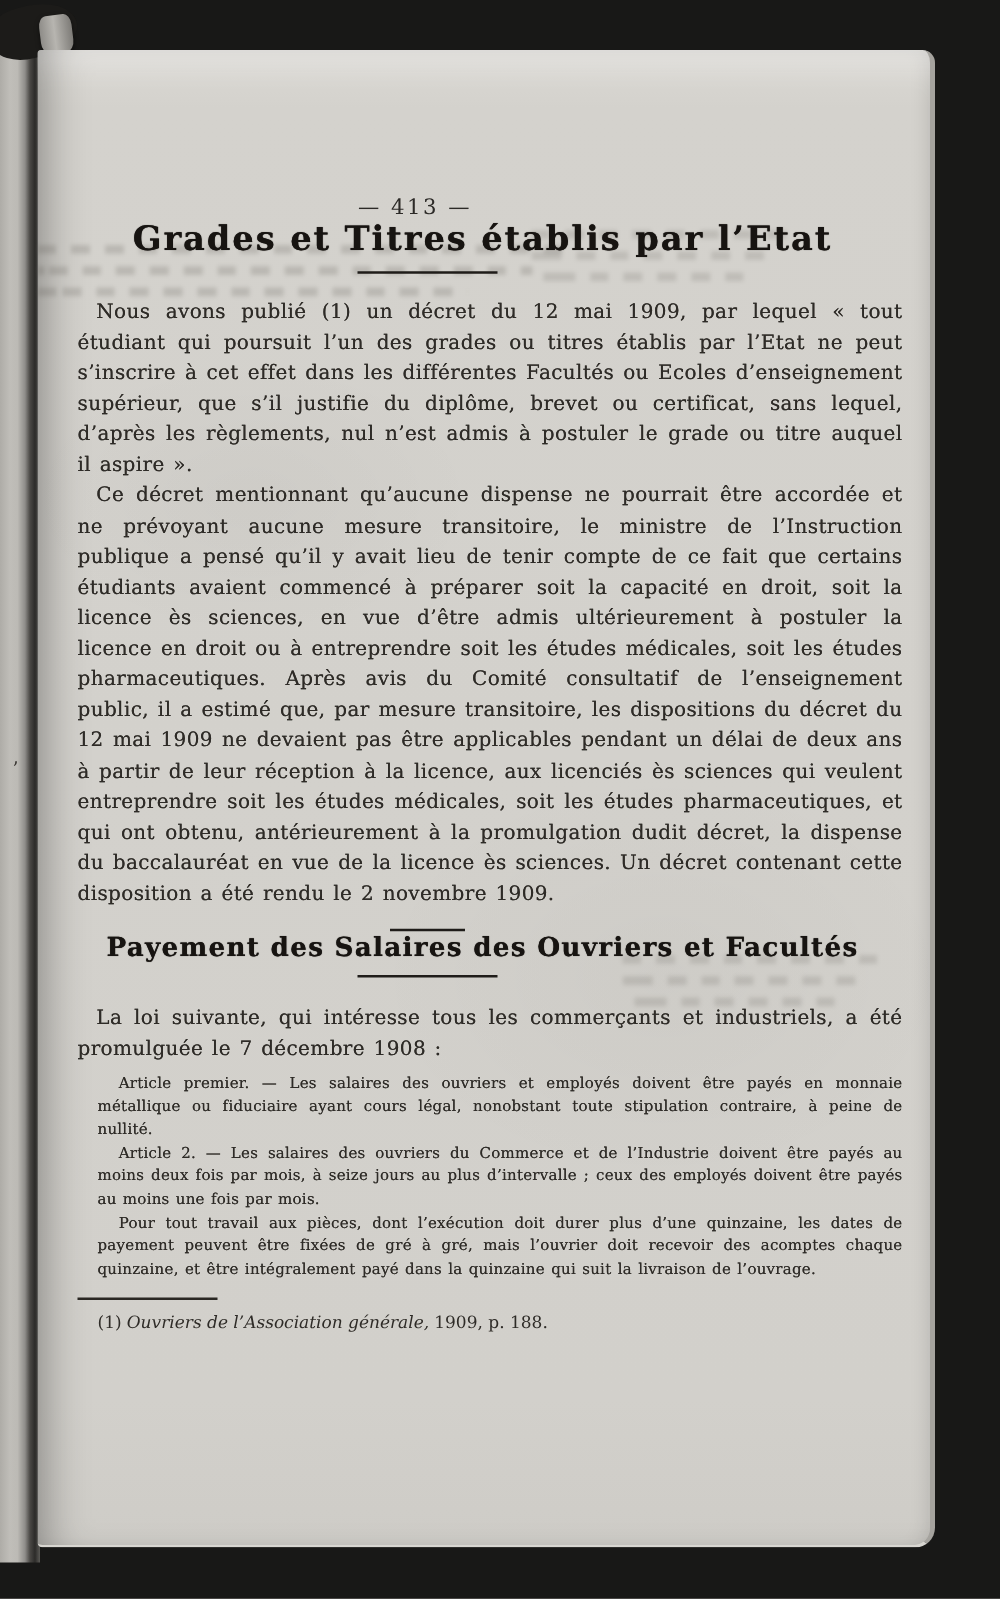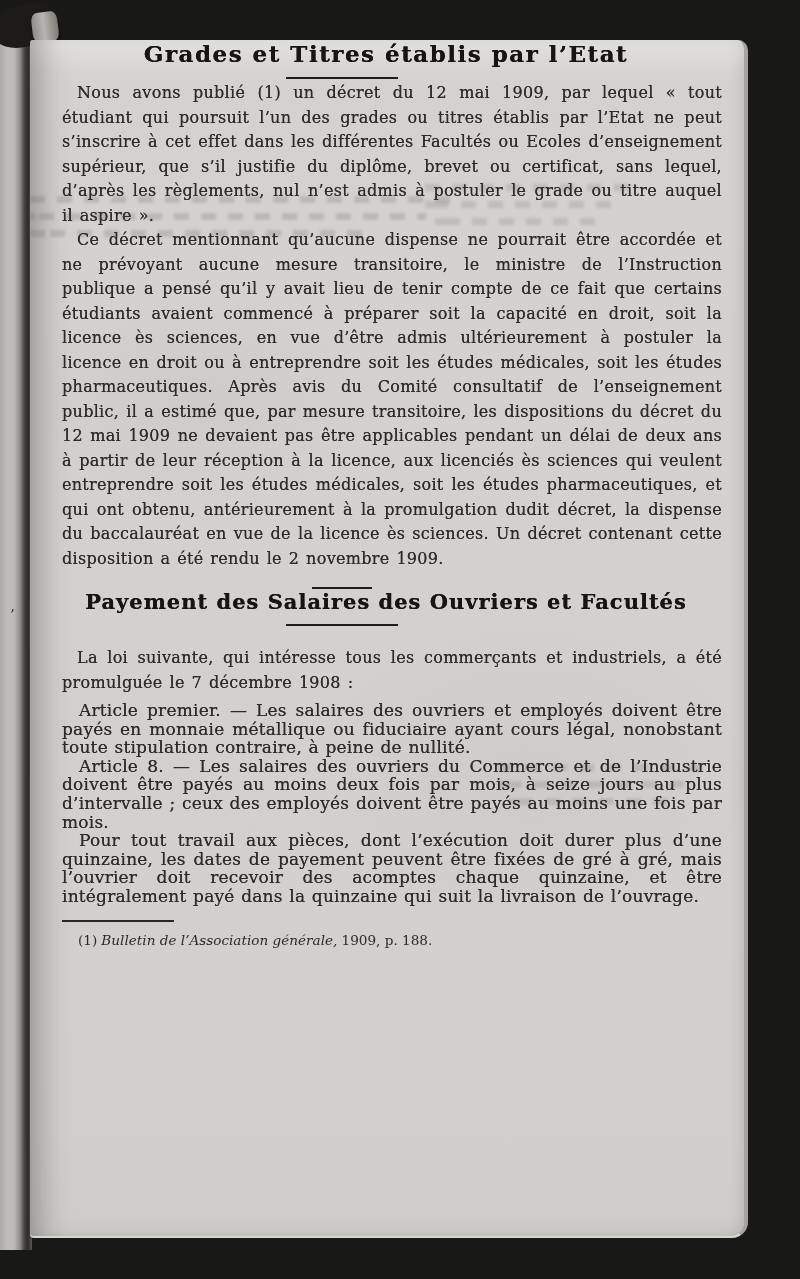--- a/index.html
+++ b/index.html
@@ -68,39 +68,39 @@
 
   .pagenum {
     margin:116px 0 0; text-align:center; transform:translateX(-60px);
     font-size:17px; letter-spacing:2px; color:#2c2a27;
   }
 
   h1.title {
     margin:0; text-align:center; font-weight:bold; color:#171411;
     text-shadow:0 0 .6px #171411;
   }
-  .t1 { margin-top:40px; font-size:23px; letter-spacing:1.5px; transform:translateX(-6px); }
+  .t1 { margin-top:40px; font-size:27px; letter-spacing:1.5px; transform:translateX(-6px); }
   .t2 { margin-top:22px; font-size:21px; letter-spacing:1px;  transform:translateX(-6px); }
 
   .rule { height:2px; background:#1f1c19; }
   .rule-t   { width:112px; margin:10px auto 0; transform:translateX(-50px); }
   .rule-sep { width:60px;  margin:16px auto 0; transform:translateX(-50px); }
 
   .bodytext {
-    margin-top:2px; font-size:16px; line-height:24.5px;
+    margin-top:18px; font-size:16px; line-height:24.5px;
     text-align:justify; letter-spacing:.3px; word-spacing:1.5px;
     hyphens:auto; text-shadow:0 0 .4px rgba(46,43,39,.85);
   }
   .bodytext p { margin:0; text-indent:15px; }
   .intro { margin-top:20px; }
 
   .small {
-    margin-top:6px; font-size:17px; line-height:18.6px;
+    margin-top:6px; font-size:12px; line-height:18.6px;
     text-align:justify; letter-spacing:.2px; word-spacing:1px;
-    hyphens:auto; text-shadow:0 0 .3px rgba(46,43,39,.85);
+    hyphens:auto; text-shadow:0 0 .3px rgba(46,43,39,.85);margin-left:16px;
   }
   .small p { margin:0; text-indent:17px; }
 
   .fn-rule { width:112px; height:2px; background:#2a2723; margin-top:14px; }
   .footnote { margin-top:10px; padding-left:16px; font-size:13.6px; }
   .footnote .fn-marker { margin-right:.3em; }
   .footnote .it { font-style:italic; }
   .footnote .fn-detail { margin-left:.3em; }
 </style>
 </head>
@@ -124,43 +124,44 @@
       <div class="row"></div>
   </div>
   <div class="ghost g-c">
     <div class="row"></div>
       <div class="row"></div>
       <div class="row"></div>
   </div>
 
   <div class="content">
 
+    <div class="pagenum">— 413 —</div>
 
     <h1 class="title t1">Grades et Titres établis par l’Etat</h1>
     <div class="rule rule-t"></div>
 
     <div class="bodytext">
       <p>Nous avons publié (1) un décret du 12 mai 1909, par lequel « tout étudiant qui poursuit l’un des grades ou titres établis par l’Etat ne peut s’inscrire à cet effet dans les différentes Facultés ou Ecoles d’enseignement supérieur, que s’il justifie du diplôme, brevet ou certificat, sans lequel, d’après les règlements, nul n’est admis à postuler le grade ou titre auquel il aspire ».</p>
       <p>Ce décret mentionnant qu’aucune dispense ne pourrait être accordée et ne prévoyant aucune mesure transitoire, le ministre de l’Instruction publique a pensé qu’il y avait lieu de tenir compte de ce fait que certains étudiants avaient commencé à préparer soit la capacité en droit, soit la licence ès sciences, en vue d’être admis ultérieurement à postuler la licence en droit ou à entreprendre soit les études médicales, soit les études pharmaceutiques. Après avis du Comité consultatif de l’enseignement public, il a estimé que, par mesure transitoire, les dispositions du décret du 12 mai 1909 ne devaient pas être applicables pendant un délai de deux ans à partir de leur réception à la licence, aux licenciés ès sciences qui veulent entreprendre soit les études médicales, soit les études pharmaceutiques, et qui ont obtenu, antérieurement à la promulgation dudit décret, la dispense du baccalauréat en vue de la licence ès sciences. Un décret contenant cette disposition a été rendu le 2 novembre 1909.</p>
     </div>
 
     <div class="rule rule-sep"></div>
 
     <h1 class="title t2">Payement des Salaires des Ouvriers et Facultés</h1>
     <div class="rule rule-t"></div>
 
     <div class="bodytext intro">
       <p>La loi suivante, qui intéresse tous les commerçants et industriels, a été promulguée le 7 décembre 1908 :</p>
     </div>
 
     <div class="small">
       <p>Article premier. — Les salaires des ouvriers et employés doivent être payés en monnaie métallique ou fiduciaire ayant cours légal, nonobstant toute stipulation contraire, à peine de nullité.</p>
-      <p>Article 8. — Les salaires des ouvriers du Commerce et de l’Industrie doivent être payés au moins deux fois par mois, à seize jours au plus d’intervalle ; ceux des employés doivent être payés au moins une fois par mois.</p>
+      <p>Article 2. — Les salaires des ouvriers du Commerce et de l’Industrie doivent être payés au moins deux fois par mois, à seize jours au plus d’intervalle ; ceux des employés doivent être payés au moins une fois par mois.</p>
       <p>Pour tout travail aux pièces, dont l’exécution doit durer plus d’une quinzaine, les dates de payement peuvent être fixées de gré à gré, mais l’ouvrier doit recevoir des acomptes chaque quinzaine, et être intégralement payé dans la quinzaine qui suit la livraison de l’ouvrage.</p>
     </div>
 
     <div class="fn-rule"></div>
     <div class="footnote">
-      <span class="fn-marker">(1)</span><span class="it">Bulletin de l’Association générale,</span><span class="fn-detail">1909, p. 188.</span>
+      <span class="fn-marker">(1)</span><span class="it">Ouvriers de l’Association générale,</span><span class="fn-detail">1909, p. 188.</span>
     </div>
 
   </div>
 </div>
 
 </body></html>

